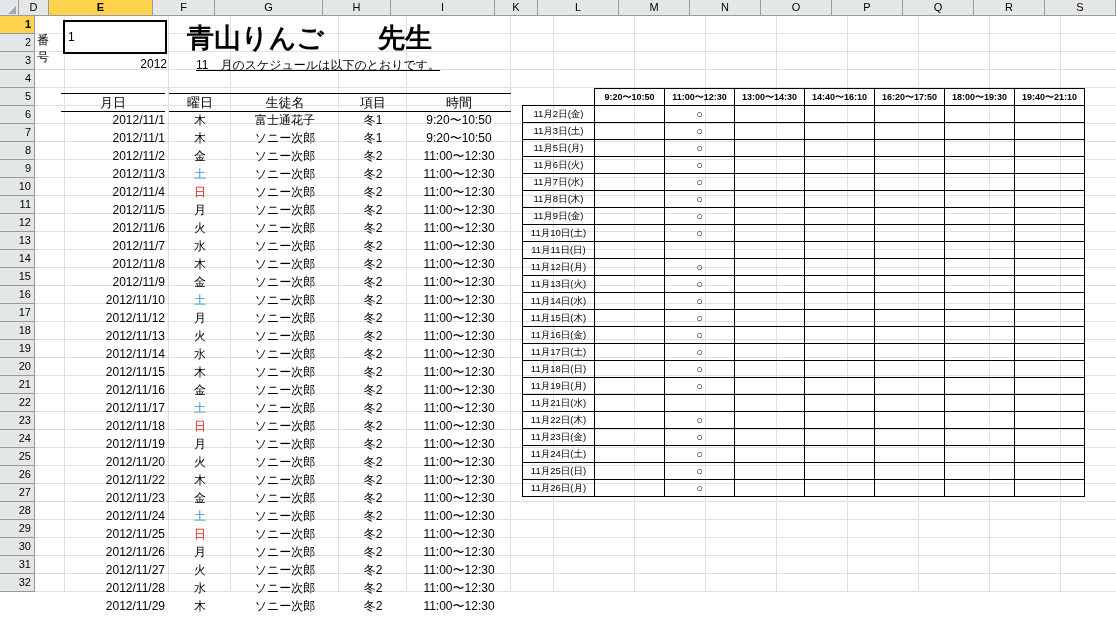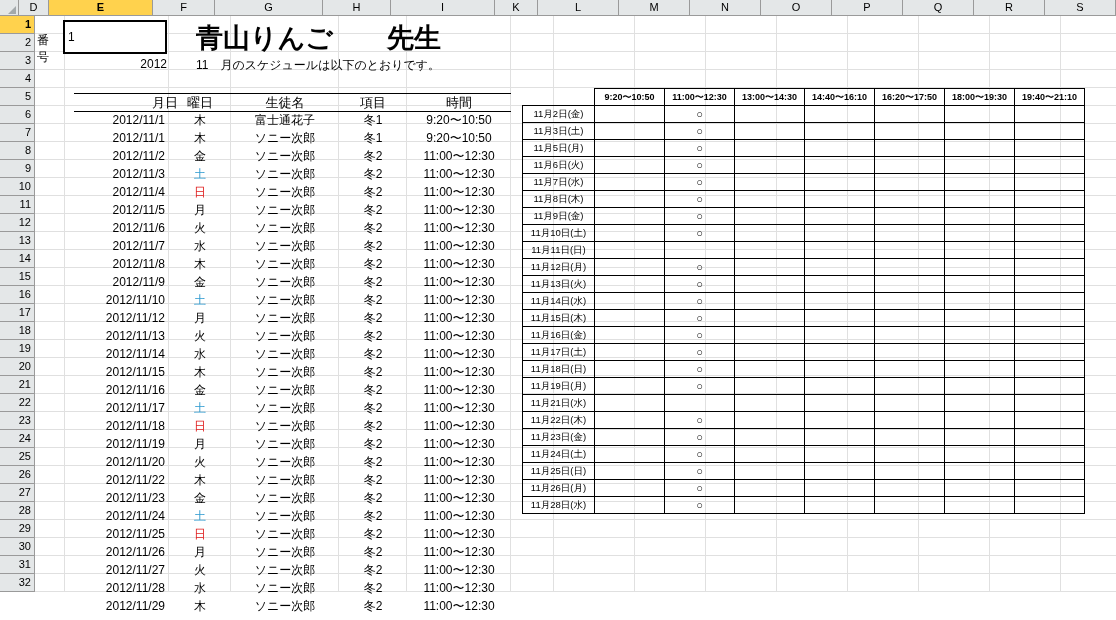--- a/index.html
+++ b/index.html
@@ -60,21 +60,21 @@
     font-family:"DejaVu Sans", sans-serif;font-weight:bold;
     white-space:nowrap;
   }
   .bangou{position:absolute;font-size:12px;}
   .numbox{
     position:absolute;box-sizing:border-box;
     border:2px solid #000;background:#fff;
     font-size:12px;line-height:30px;padding-left:3px;
   }
   .sub-year{position:absolute;font-size:12px;text-align:right;}
-  .sub-text{position:absolute;font-size:12px;white-space:nowrap;}
+  .sub-text{position:absolute;font-size:12px;white-space:nowrap;text-decoration:underline;}
 
   .hdr-cell{
     position:absolute;box-sizing:border-box;
     border-top:1px solid #000;border-bottom:1px solid #000;
     text-align:center;font-size:13px;line-height:17px;
   }
   .dcell{
     position:absolute;box-sizing:border-box;
     font-size:12px;line-height:17px;white-space:nowrap;
   }
@@ -701,26 +701,26 @@
           <div class="cell" style="width: 71px;"></div>
           <div class="cell" style="width: 71px;"></div>
         </div>
       </div>
   </div>
 
   <div class="layer" id="overlay">
 
     <div class="bangou" style="left:37px;top:32px;">番号</div>
     <div class="numbox" style="left:63px;top:20px;width:104px;height:34px;">1</div>
-    <div class="title-big" style="left:196px;top:24px;">青山りんご　　先生</div>
+    <div class="title-big" style="left:187px;top:24px;">青山りんご　　先生</div>
 
     <div class="sub-year" style="left:63px;top:57px;width:104px;">2012</div>
     <div class="sub-text" style="left:196px;top:57px;">11　月のスケジュールは以下のとおりです。</div>
 
-    <div class="hdr-cell" style="left:74px;top:93px;width:104px;text-align:right;">月日</div>
+    <div class="hdr-cell" style="left:61px;top:93px;width:104px;">月日</div>
     <div class="hdr-cell" style="left:169px;top:93px;width:62px;">曜日</div>
     <div class="hdr-cell" style="left:231px;top:93px;width:108px;">生徒名</div>
     <div class="hdr-cell" style="left:339px;top:93px;width:68px;">項目</div>
     <div class="hdr-cell" style="left:407px;top:93px;width:104px;">時間</div>
 
     <div id="left-rows">
         <div class="dcell d-right" style="left: 65px; top: 112px; width: 100px;">2012/11/1</div>
         <div class="dcell d-center" style="left: 169px; top: 112px; width: 62px;">木</div>
         <div class="dcell d-center" style="left: 231px; top: 112px; width: 108px;">富士通花子</div>
         <div class="dcell d-center" style="left: 339px; top: 112px; width: 68px;">冬1</div>
@@ -1100,26 +1100,16 @@
         <tr>
           <td class="datecell">11月26日(月)</td>
           <td></td>
           <td><span class="mark">○</span></td>
           <td></td>
           <td></td>
           <td></td>
           <td></td>
           <td></td>
         </tr>
-        <tr>
-          <td class="datecell">11月28日(水)</td>
-          <td></td>
-          <td><span class="mark">○</span></td>
-          <td></td>
-          <td></td>
-          <td></td>
-          <td></td>
-          <td></td>
-        </tr>
       </tbody>
   </table>
 
 </div>
 
 </body></html>

